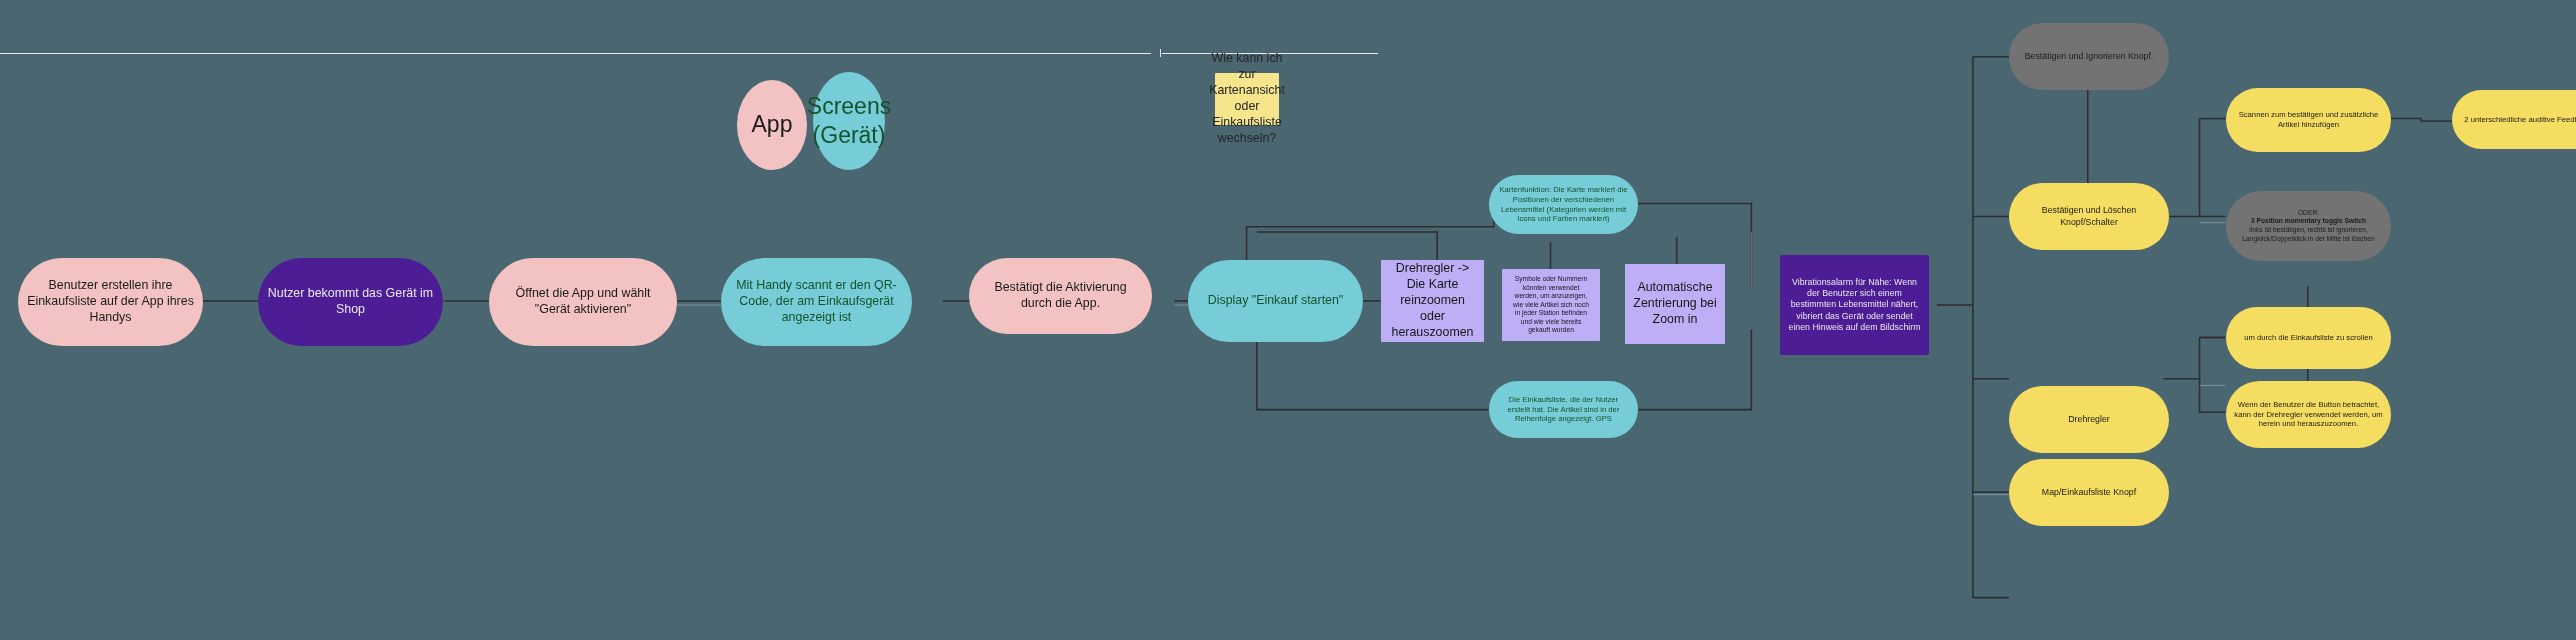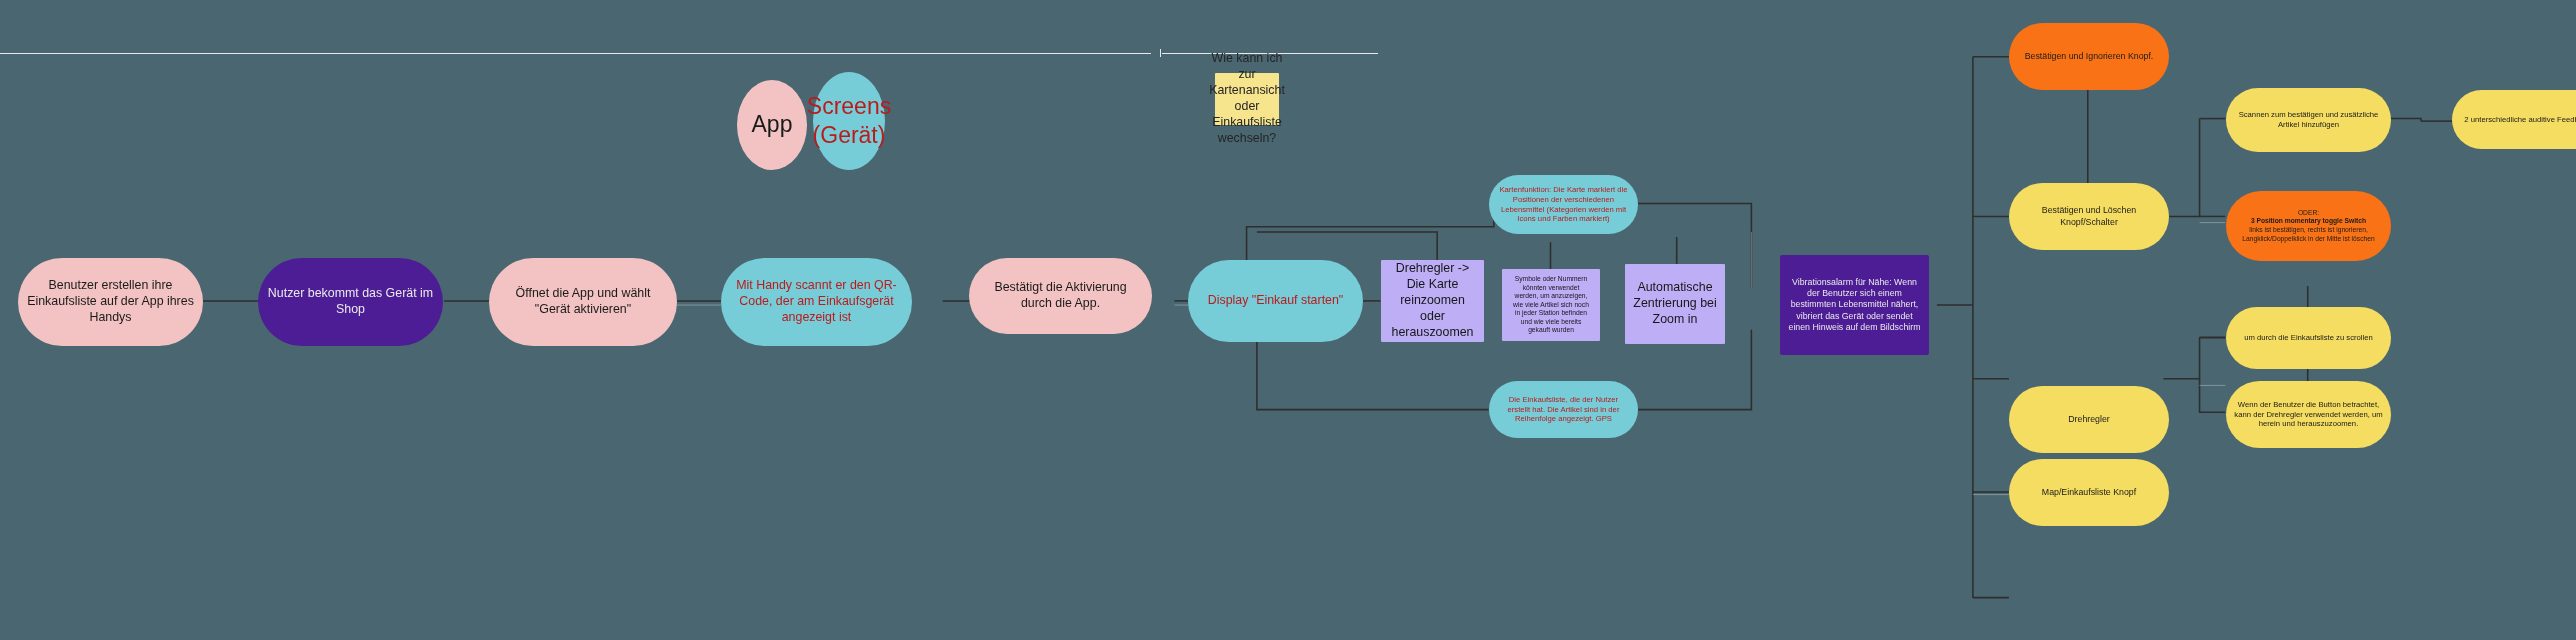--- a/index.html
+++ b/index.html
@@ -6,25 +6,25 @@
   body{font-family:"Liberation Sans",sans-serif;}
   #canvas{position:relative;width:2624px;height:641px;background:#4a6670;overflow:hidden;}
   svg.edges{position:absolute;left:0;top:0;width:2624px;height:641px;pointer-events:none;}
   .node{position:absolute;display:flex;align-items:center;justify-content:center;text-align:center;
         box-sizing:border-box;line-height:1.28;}
   .pill{border-radius:515px;}
   .rect{border-radius:2.1px;}
   .oval{border-radius:50%;}
   .sq{border-radius:1px;}
   .pink{background:#f2c3c2;color:#1b1b1b;}
-  .cyan{background:#76cdd8;color:#b91c1c;}
+  .cyan{background:#76cdd8;color:#14532d;}
   .dark{background:#4c1d95;color:#eceaea;}
   .lav{background:#bdaef5;color:#17171a;}
   .yel{background:#f5dd62;color:#1b1b1b;}
-  .cream{background:#f97316;color:#1b1b1b;}
+  .cream{background:#737373;color:#1b1b1b;}
   .note{background:#f6e58d;color:#252525;border-radius:1px;}
   .t-xs{font-size:6.7px;}
   .t-sm{font-size:7.7px;}
   .t-md{font-size:8.8px;}
   .t-lg{font-size:12.4px;}
   .t-xxl{font-size:23px;}
   .pad{padding:4.1px 8.2px;}
   .bold{font-weight:bold;}
   .topline{position:absolute;background:#e9e9e9;height:1px;}
   .vline{position:absolute;background:#e9e9e9;width:1px;}

